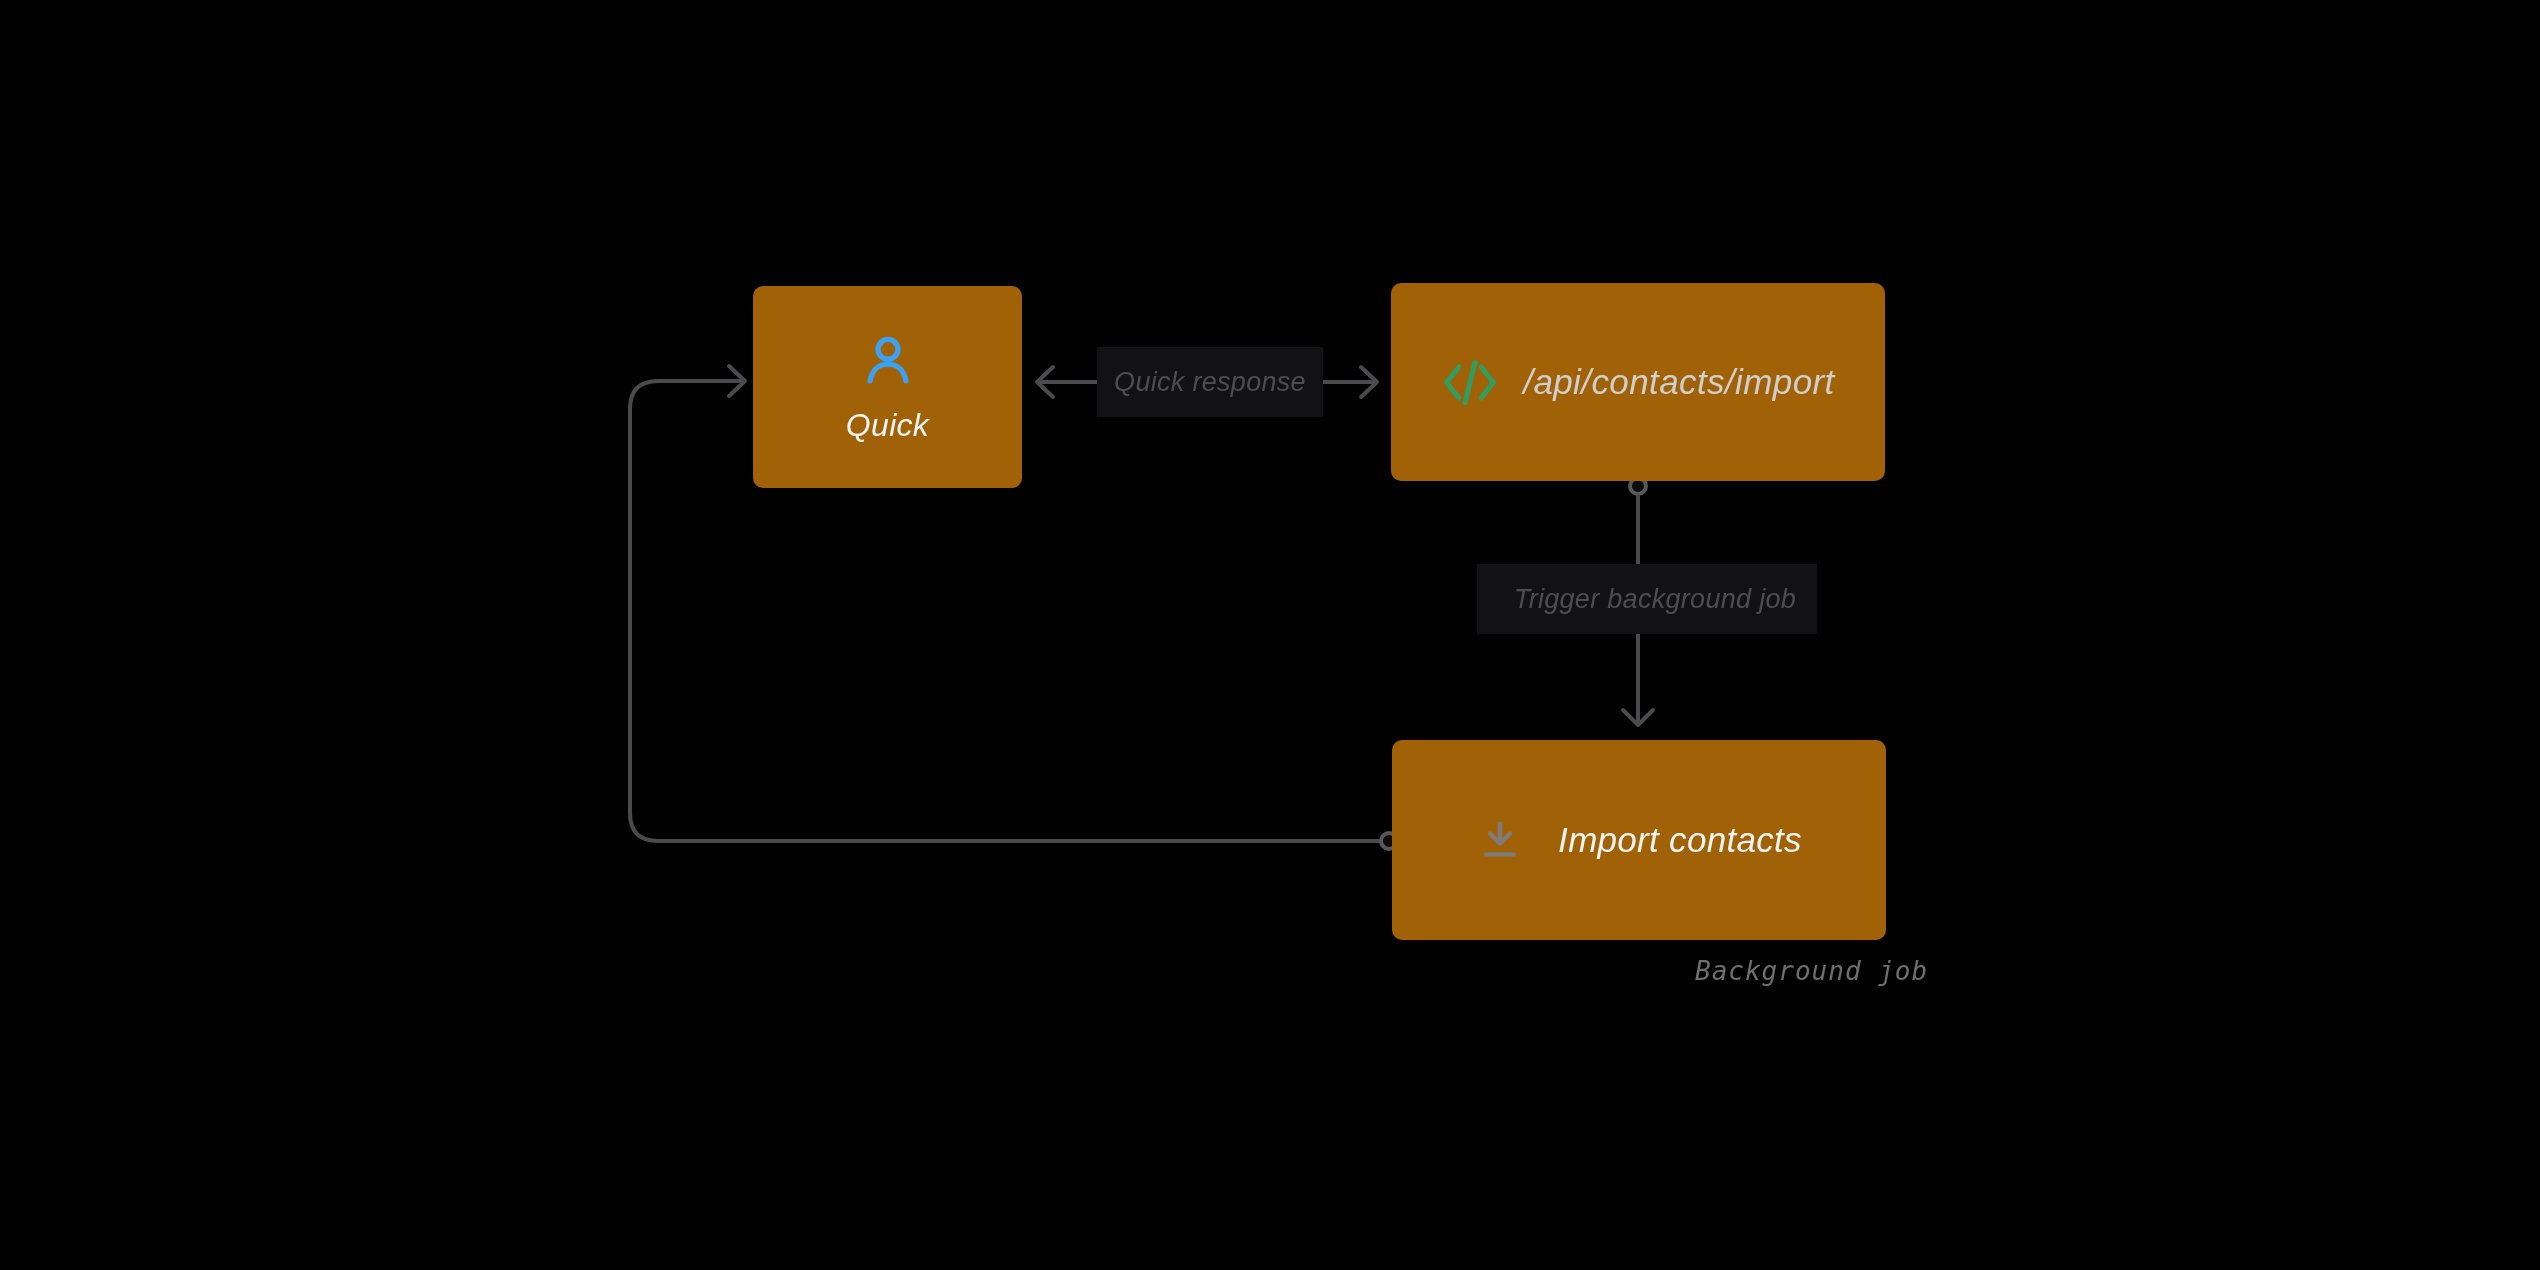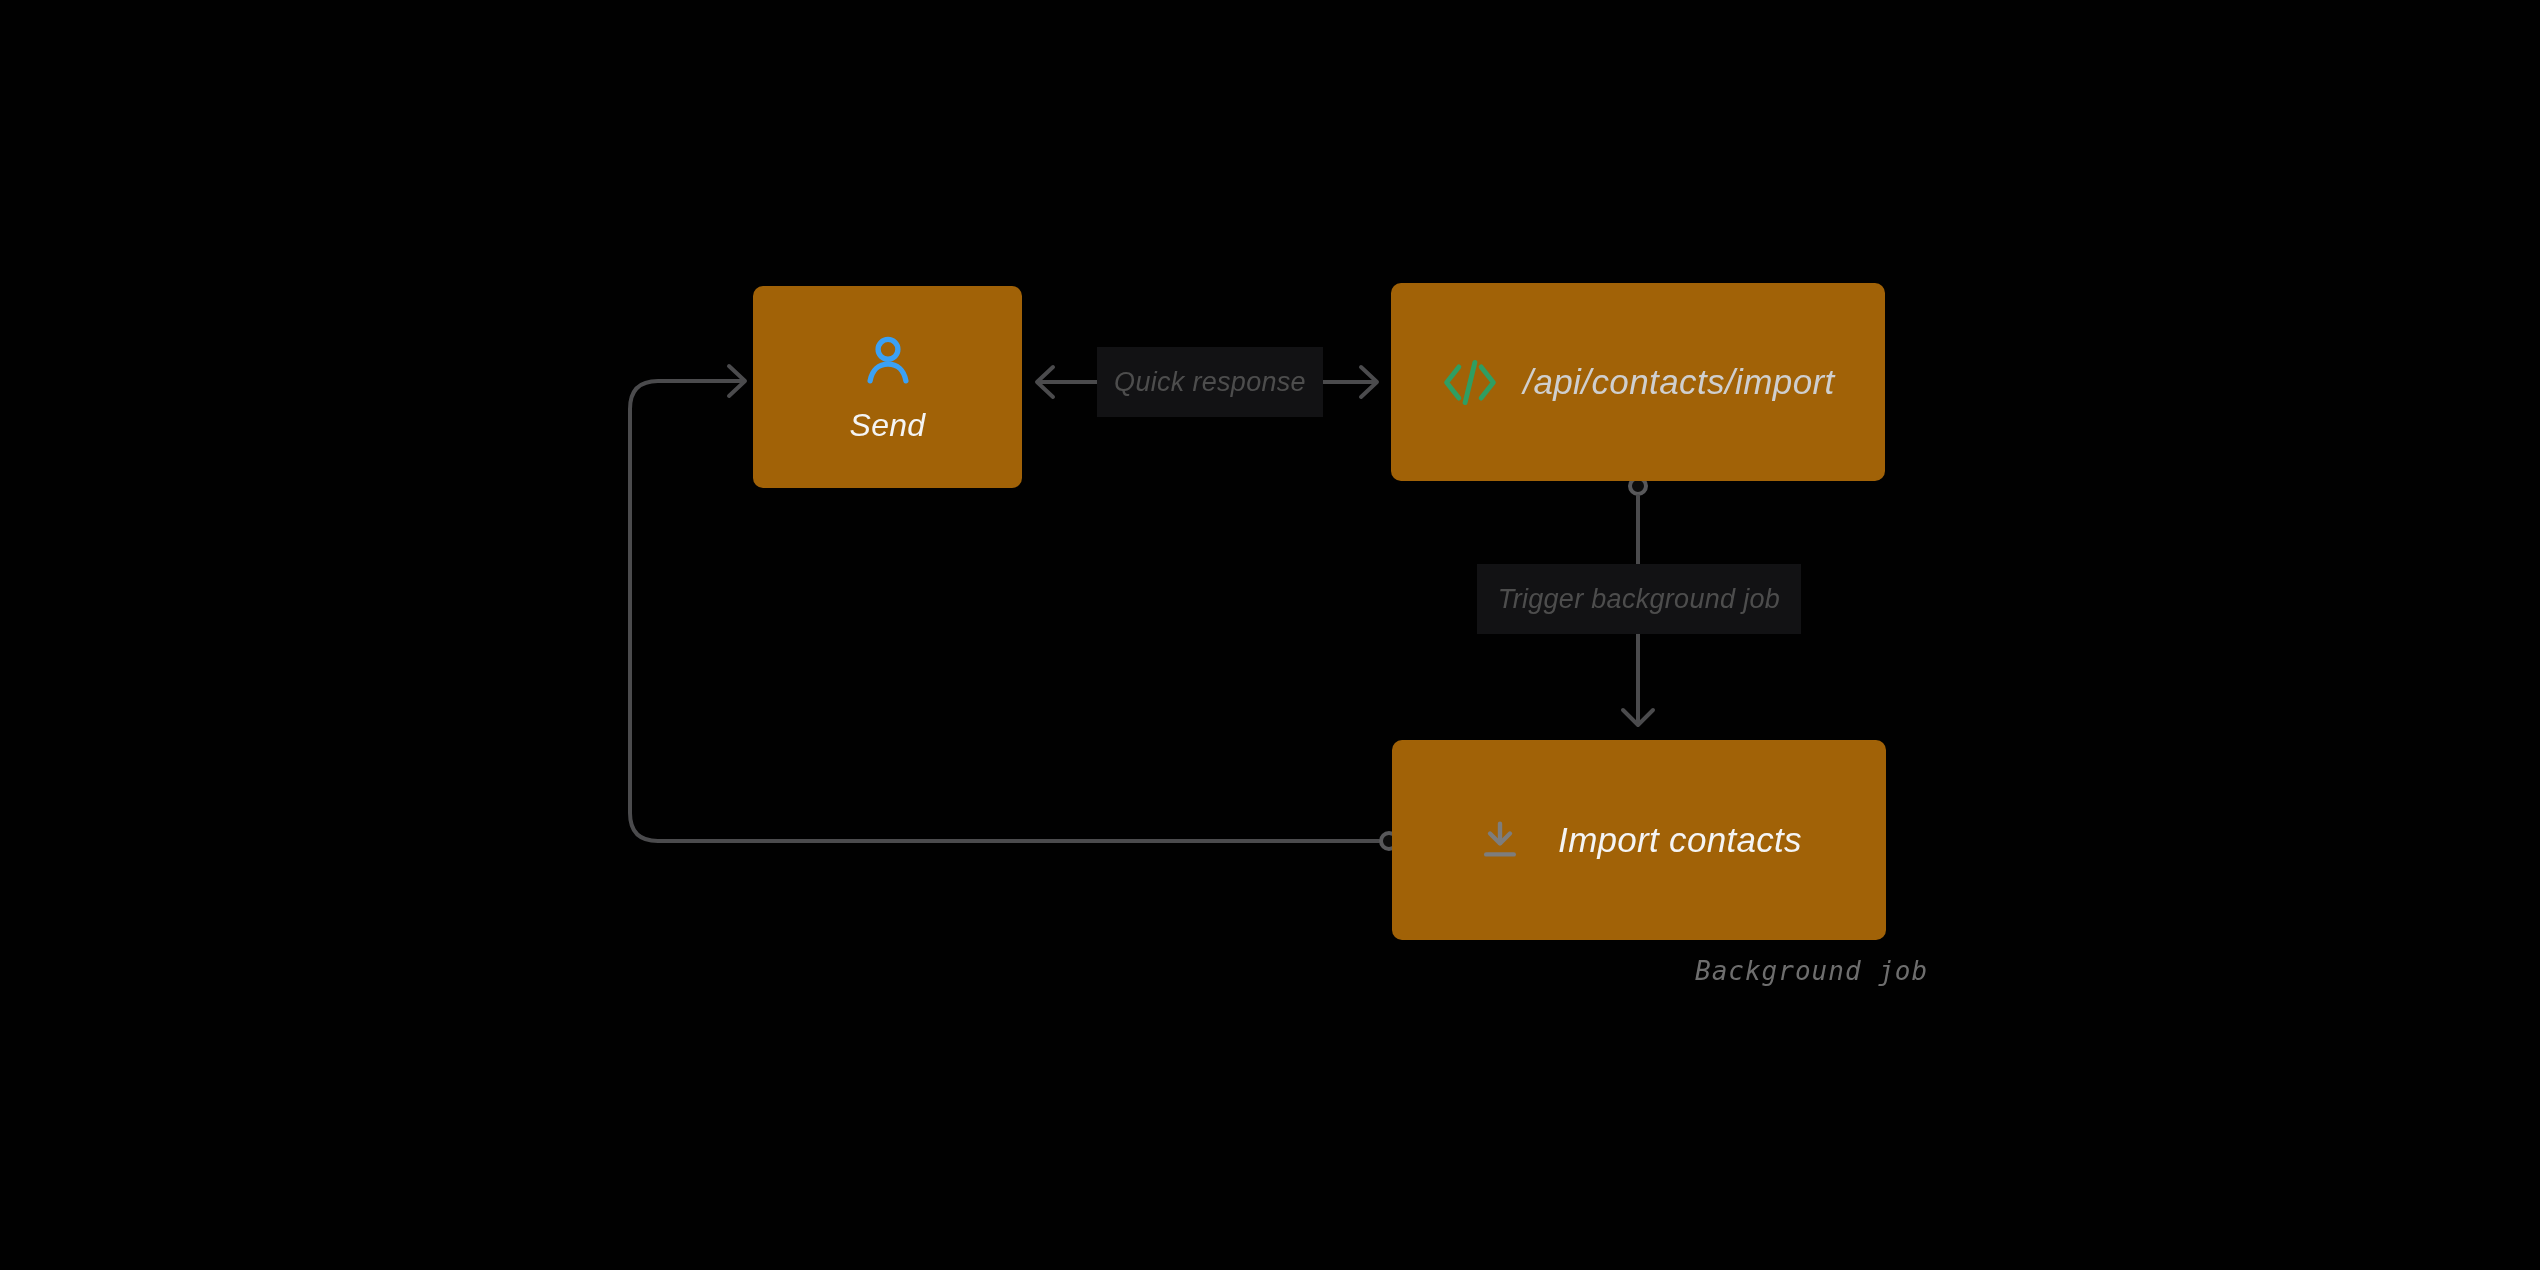--- a/index.html
+++ b/index.html
@@ -64,21 +64,21 @@
     background: #121214;
     color: #4d4d4d;
     font-size: 27px;
     letter-spacing: .3px;
     display: flex;
     align-items: center;
     justify-content: center;
     white-space: nowrap;
   }
   .edge-label-quick    { left: 1097px; top: 347px; width: 226px; height: 70px; }
-  .edge-label-trigger  { left: 1477px; top: 564px; width: 324px; height: 70px; }
+  .edge-label-trigger  { left: 1477px; top: 564px; width: 324px; height: 70px; padding-left: 16px; }
   .edge-label-realtime { left: 851px;  top: 806px; width: 322px; height: 74px; }
   .caption {
     position: absolute;
     left: 1678px; top: 956px;
     font-family: "DejaVu Sans Mono", monospace;
     font-size: 26px;
     font-weight: 500;
     color: #6e6e6e;
     letter-spacing: 1px;
     white-space: nowrap;
@@ -114,21 +114,21 @@
   <div class="edge-label edge-label-quick">Quick response</div>
   <div class="edge-label edge-label-trigger">Trigger background job</div>
 
   <div class="node node-user">
     <svg class="icon-svg" width="58" height="58" viewBox="0 0 24 24">
       <g stroke-width="2.2" stroke="#3ba1f5">
         <circle cx="12" cy="7.6" r="4.1"></circle>
         <path d="M4.6 20.6 C5.4 16.2 8.2 13.7 12 13.7 C15.8 13.7 18.6 16.2 19.4 20.6"></path>
       </g>
     </svg>
-    <div class="node-label">Send</div>
+    <div class="node-label">Quick</div>
   </div>
 
   <div class="node node-api">
     <svg class="icon-svg" width="58" height="49" viewBox="0 0 26 22">
       <g stroke-width="2.2" stroke="#2f9e62">
         <polyline points="8,4 2.5,11 8,18"></polyline>
         <polyline points="18,4 23.5,11 18,18"></polyline>
         <line x1="15.2" y1="2" x2="10.8" y2="20"></line>
       </g>
     </svg>

